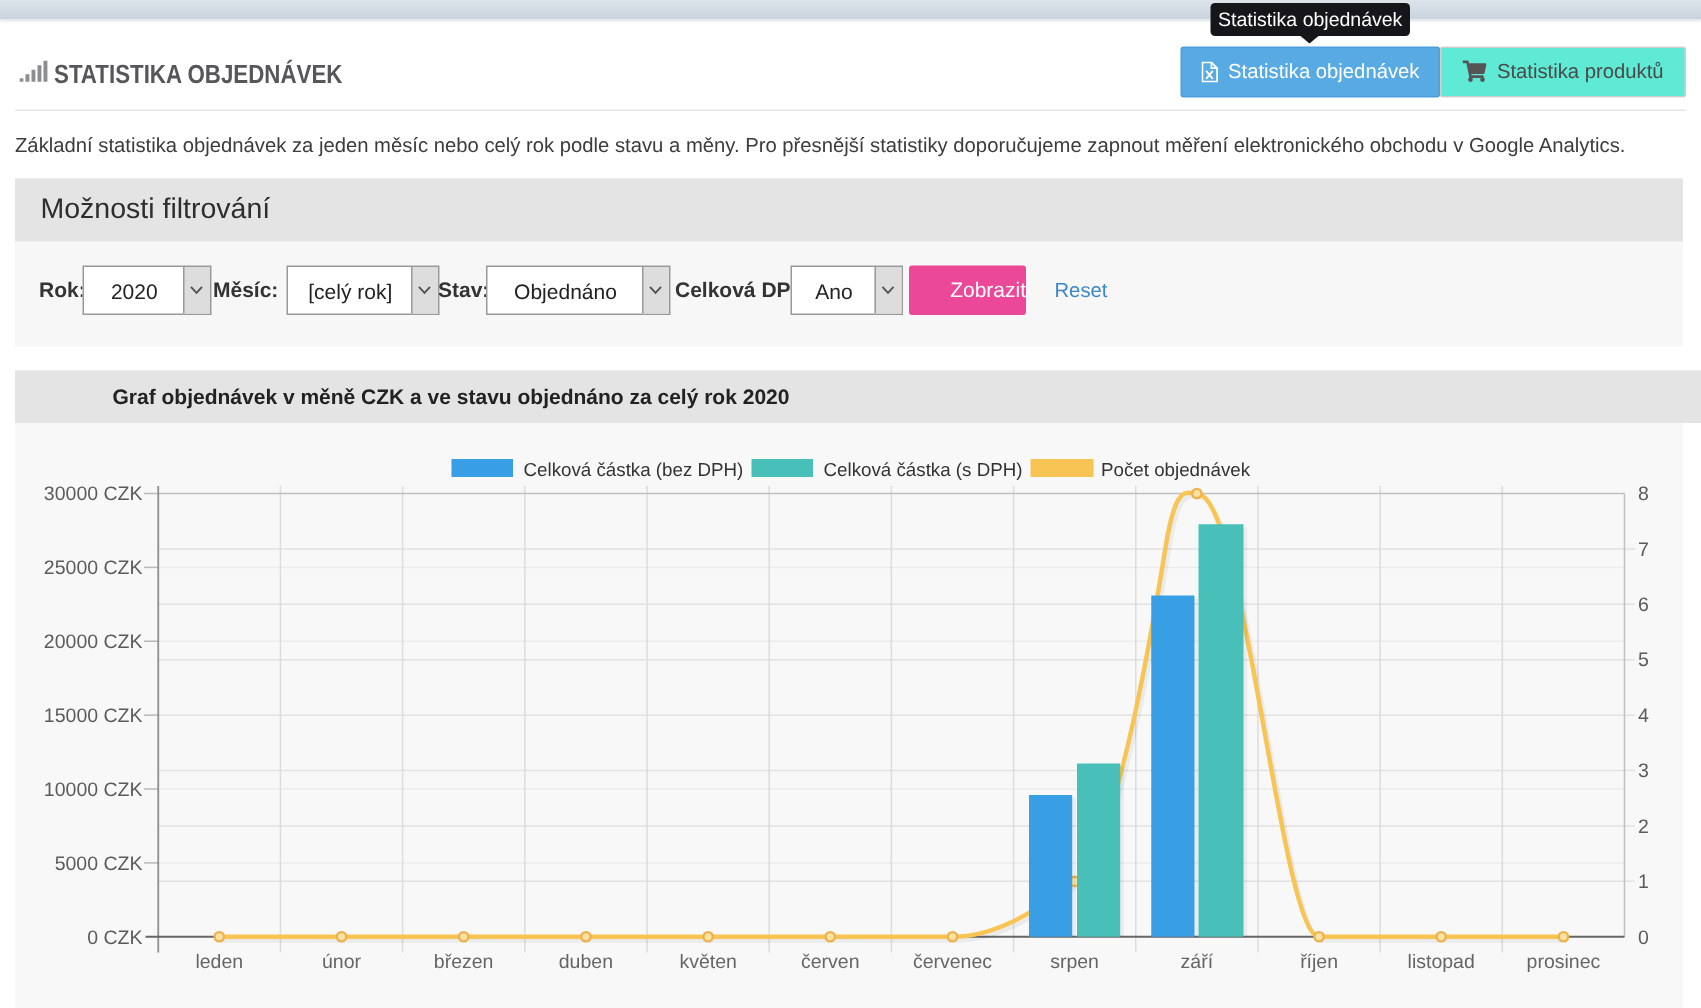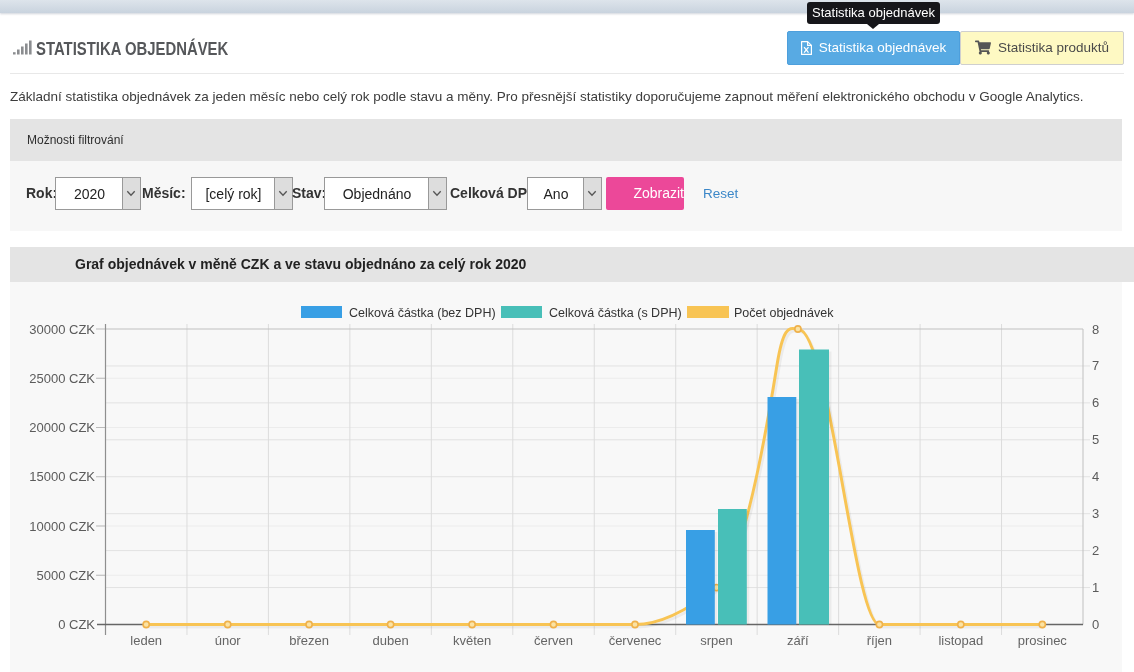--- a/index.html
+++ b/index.html
@@ -8,30 +8,30 @@
   font-family:"Liberation Sans",sans-serif;position:relative;}
 .abs{position:absolute;}
 #topbar{left:0;top:0;width:1134px;height:13px;
   background:linear-gradient(#dde4eb,#c9d3de);
   box-shadow:0 1px 2px rgba(150,160,175,.45);}
 #title{left:36px;top:39px;font-size:17.5px;font-weight:bold;color:#55575a;transform:scaleX(.85);transform-origin:0 0;white-space:nowrap;}
 #ticon{left:13px;top:40px;}
 #hr1{left:10px;top:73px;width:1114px;height:1px;background:#e8e8e8;}
 #desc{left:10px;top:89px;width:1120px;font-size:13.5px;color:#3c3c3c;}
 .btn{position:absolute;top:31px;height:34px;box-sizing:border-box;border:1px solid #cfcfcf;
-  background:#fef9c3;color:#4a4a4a;font-size:13.5px;line-height:32px;text-align:center;border-radius:2px;}
+  background:#5eead4;color:#4a4a4a;font-size:13.5px;line-height:32px;text-align:center;border-radius:2px;}
 #btn1{left:787px;width:173px;background:#58aae3;border-color:#4d9fdc;color:#fff;}
 #btn2{left:960px;width:164px;}
 .bicon{display:inline-block;vertical-align:-3px;margin-right:7px;}
 #tooltip{left:807px;top:2px;width:133px;height:22px;background:#16161a;color:#fff;
   font-size:13px;line-height:22px;text-align:center;border-radius:3px;}
 #tooltip:after{content:"";position:absolute;left:60px;top:22px;border:6px solid transparent;
   border-top:5px solid #16161a;border-bottom:none;}
 .phead{position:absolute;left:10px;width:1112px;background:#e4e4e4;color:#2e2e2e;font-size:14px;}
-#ph1{top:119px;height:57px;line-height:42px;font-size:12px;}
+#ph1{top:119px;height:57px;line-height:42px;font-size:19px;}
 #ph2{top:247px;height:35px;line-height:35px;font-weight:bold;color:#222;padding-left:48px;}
 .phead span{padding-left:17px;}
 #pbody1{left:10px;top:161px;width:1112px;height:70px;background:#f7f7f7;}
 #pbody2{left:10px;top:282px;width:1112px;height:390px;background:#f8f8f8;}
 .flabel{position:absolute;top:177px;height:33px;line-height:33px;font-size:14px;font-weight:bold;color:#333;}
 .sel{position:absolute;top:177px;height:33px;box-sizing:border-box;background:#fff;
   border:1px solid #999;font-size:14px;color:#222;}
 .sel .txt{position:absolute;left:0;right:17px;top:0;bottom:0;text-align:center;line-height:32px;}
 .sel .car{position:absolute;right:0;top:0;bottom:0;width:17px;background:#ddd;border-left:1px solid #999;}
 .sel .car svg{position:absolute;left:3px;top:12px;}

